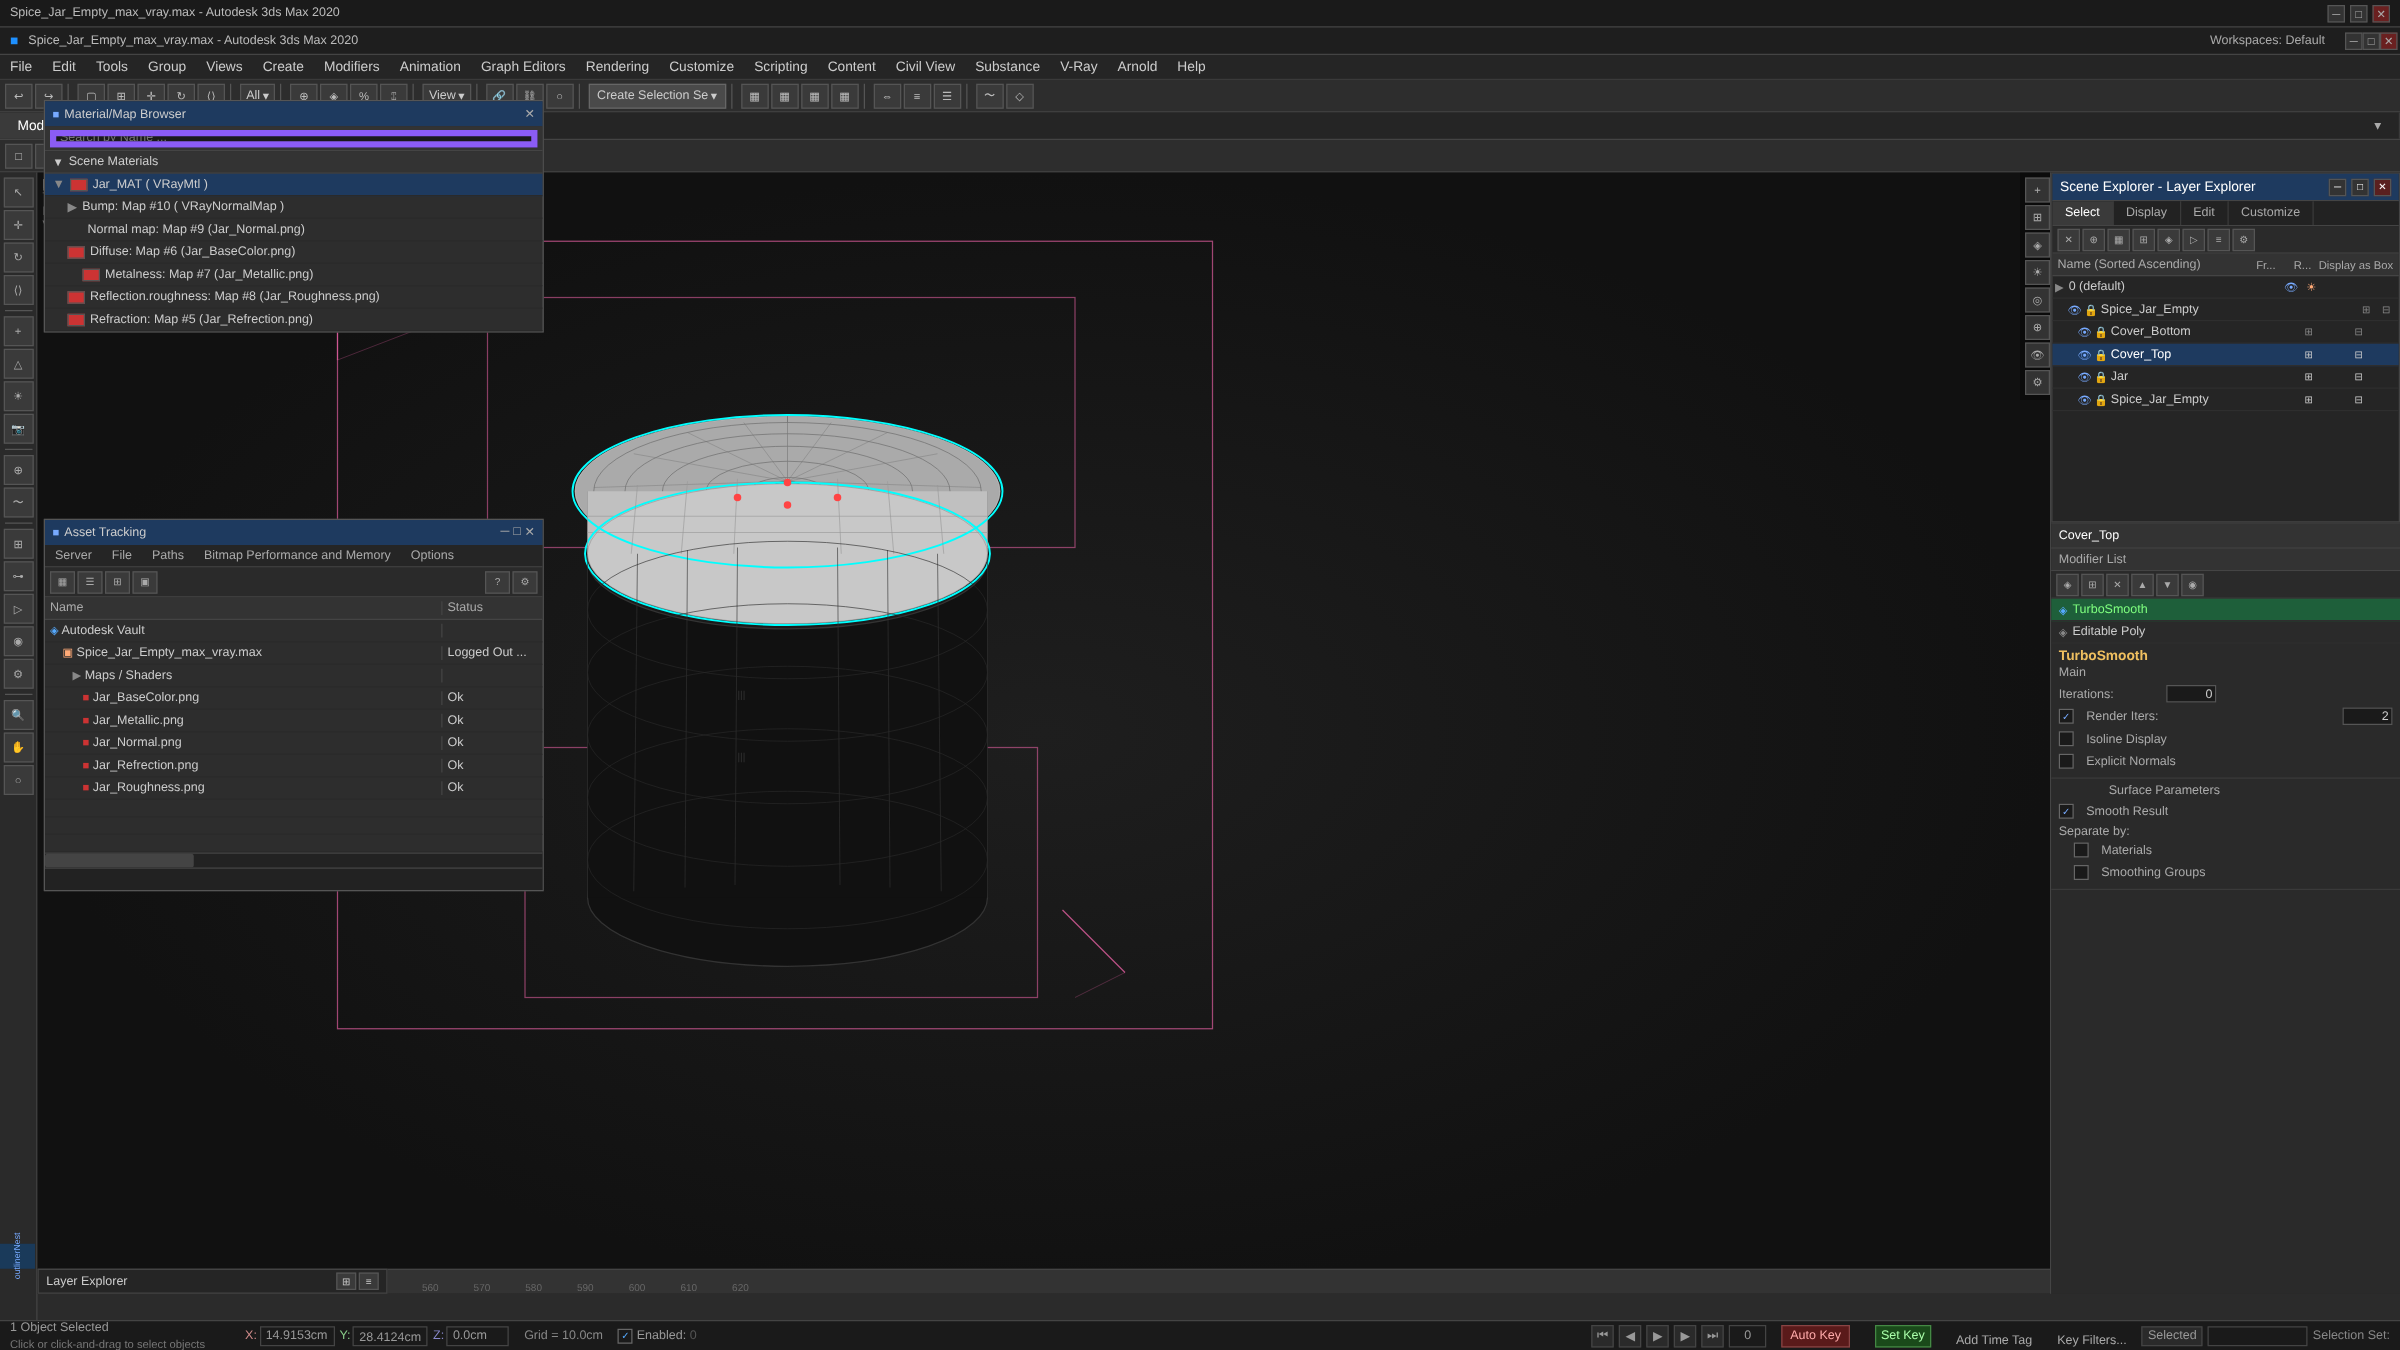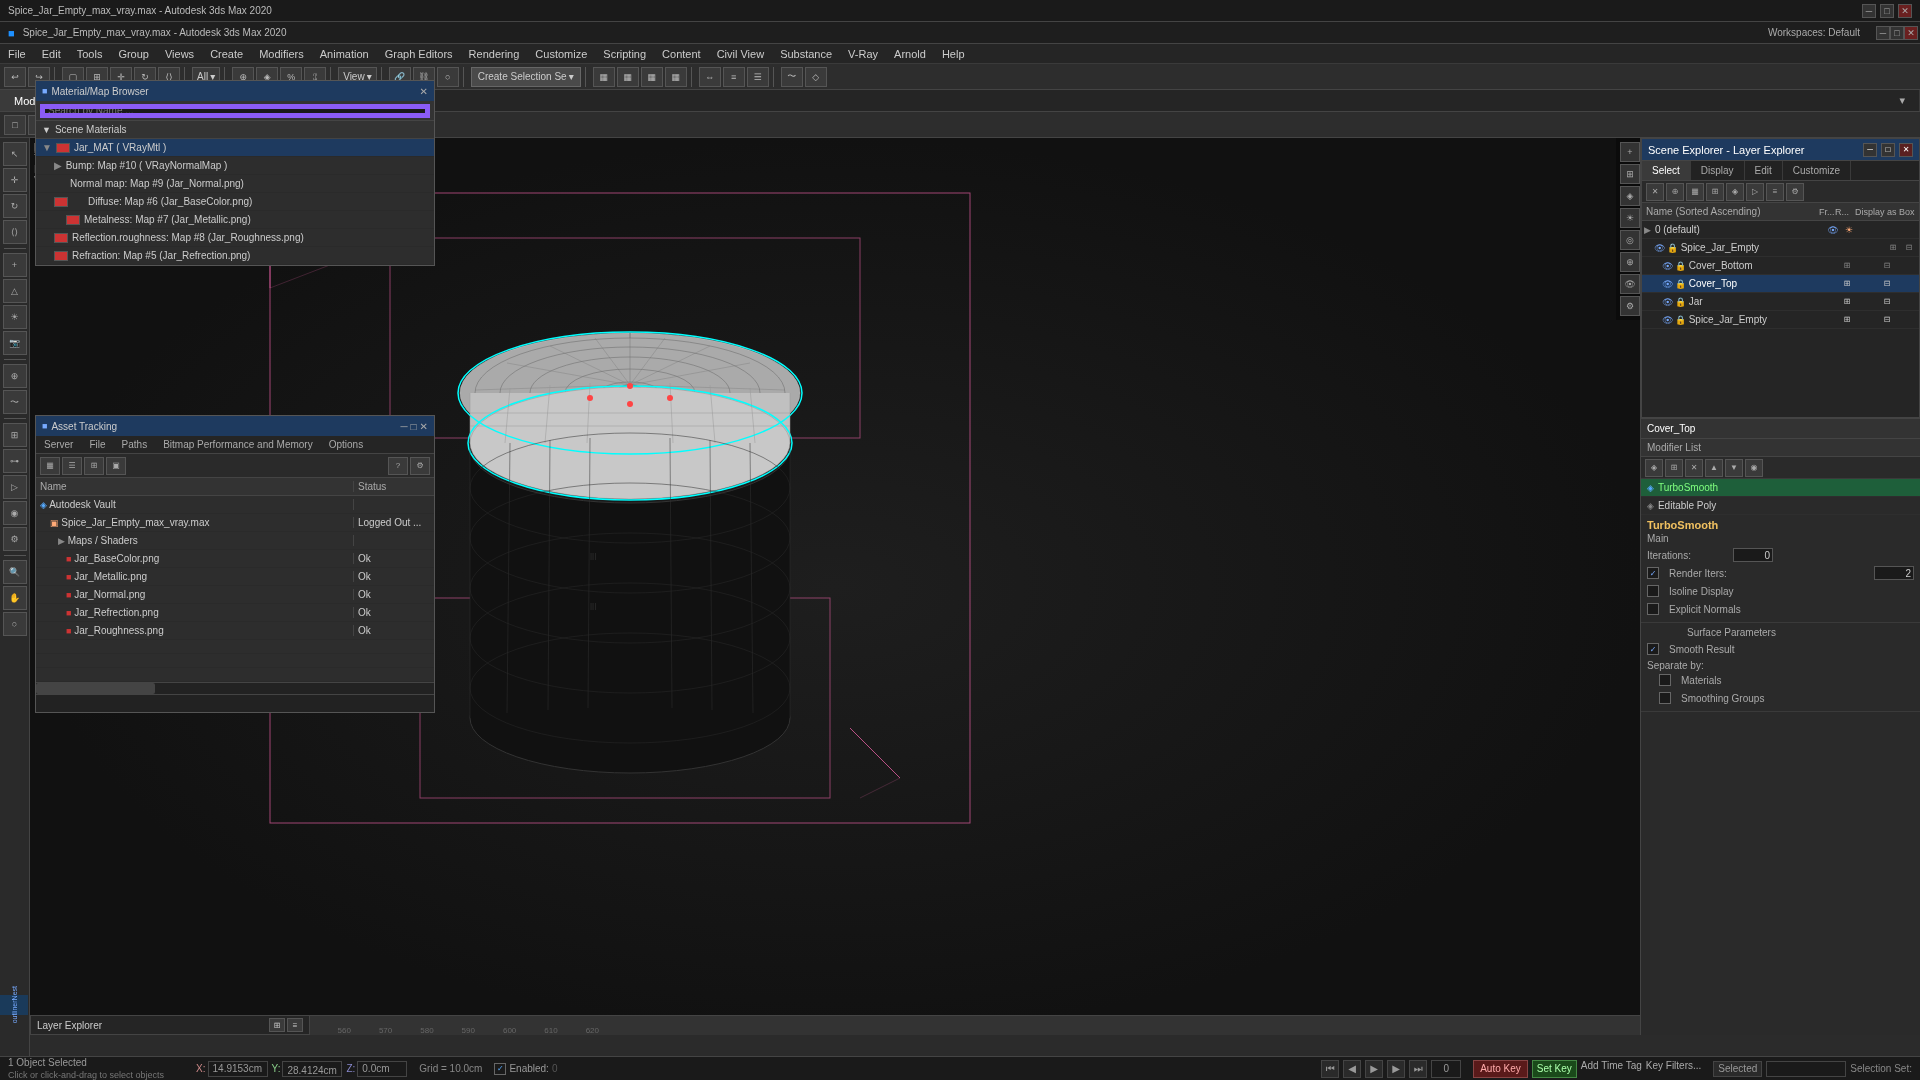--- a/index.html
+++ b/index.html
@@ -656,21 +656,21 @@
       <div class="rp-icon">◈</div>
       <div class="rp-icon">▷</div>
       <div class="rp-icon">≡</div>
       <div class="rp-icon">⚙</div>
     </div>
 
     <div class="le-col-headers">
       <div style="flex:1;">
         <span>Name (Sorted Ascending)</span>
       </div>
-      <div style="width:16px; font-size:9px;">Fr...</div>
+      <div style="width:30px; font-size:9px;">Fr...</div>
       <div style="width:20px; font-size:9px;">R...</div>
       <div style="width:60px; font-size:9px;">Display as Box</div>
     </div>
 
     <div class="le-row">
       <span style="margin-right:4px; color:#888; font-size:9px;">▶</span>
       <span style="flex:1;">0 (default)</span>
       <span class="le-icon-col eye-icon">👁</span>
       <span class="le-icon-col render-icon">☀</span>
       <span class="le-icon-col" style="width:60px;"></span>
@@ -805,21 +805,21 @@
     <span>Jar_MAT  ( VRayMtl )</span>
   </div>
   <div class="mat-item" style="padding-left:18px;">
     <span style="margin-right:4px; color:#888;">▶</span>
     <span>Bump: Map #10  ( VRayNormalMap )</span>
   </div>
   <div class="mat-item" style="padding-left:30px;">
     <span style="margin-right:4px; color:#888;"></span>
     <span>Normal map: Map #9  (Jar_Normal.png)</span>
   </div>
-  <div class="mat-item" style="padding-left:18px;gap:16px;">
+  <div class="mat-item" style="padding-left:18px;">
     <div class="mat-color-box" style="background:#cc3333;"></div>
     <span>Diffuse: Map #6  (Jar_BaseColor.png)</span>
   </div>
   <div class="mat-item" style="padding-left:30px;">
     <div class="mat-color-box" style="background:#cc3333;"></div>
     <span>Metalness: Map #7  (Jar_Metallic.png)</span>
   </div>
   <div class="mat-item" style="padding-left:18px;">
     <div class="mat-color-box" style="background:#cc3333;"></div>
     <span>Reflection.roughness: Map #8  (Jar_Roughness.png)</span>
@@ -998,21 +998,21 @@
 
   <div style="margin-left:auto; display:flex; align-items:center; gap:4px;">
     <div style="background:#2a2a2a; border:1px solid #444; width:18px; height:18px; display:flex; align-items:center; justify-content:center; cursor:pointer;">⏮</div>
     <div style="background:#2a2a2a; border:1px solid #444; width:18px; height:18px; display:flex; align-items:center; justify-content:center; cursor:pointer;">◀</div>
     <div style="background:#2a2a2a; border:1px solid #444; width:18px; height:18px; display:flex; align-items:center; justify-content:center; cursor:pointer;">▶</div>
     <div style="background:#2a2a2a; border:1px solid #444; width:18px; height:18px; display:flex; align-items:center; justify-content:center; cursor:pointer;">▶</div>
     <div style="background:#2a2a2a; border:1px solid #444; width:18px; height:18px; display:flex; align-items:center; justify-content:center; cursor:pointer;">⏭</div>
     <div style="background:#1a1a1a; border:1px solid #444; width:30px; height:18px; display:flex; align-items:center; justify-content:center; cursor:pointer; font-size:10px;">0</div>
   </div>
 
-  <div style="display:flex; align-items:flex-start; gap:4px;">
+  <div style="display:flex; align-items:flex-end; gap:20px;">
     <button style="background:#5a1a1a; border:1px solid #844; color:#faa; font-size:10px; height:18px; padding:0 6px; cursor:pointer;">Auto Key</button>
     <div style="background:#1a4a1a; border:1px solid #484; color:#afa; font-size:10px; height:18px; padding:0 4px; display:flex; align-items:center; cursor:pointer;">Set Key</div>
     <span style="color:#aaa; cursor:pointer;">Add Time Tag</span>
     <span style="color:#aaa; cursor:pointer;">Key Filters...</span>
   </div>
 
   <div style="display:flex; align-items:center; gap:4px;">
     <span style="background:#2a2a2a; border:1px solid #444; padding:0 4px; height:16px; display:flex; align-items:center;">Selected</span>
     <input type="text" style="background: rgb(26, 26, 26); border: 1px solid rgb(68, 68, 68); color: rgb(204, 204, 204); font-size: 10px; height: 16px; width: 80px; padding: 0px 3px;">
     <span style="color:#888;">Selection Set:</span>

